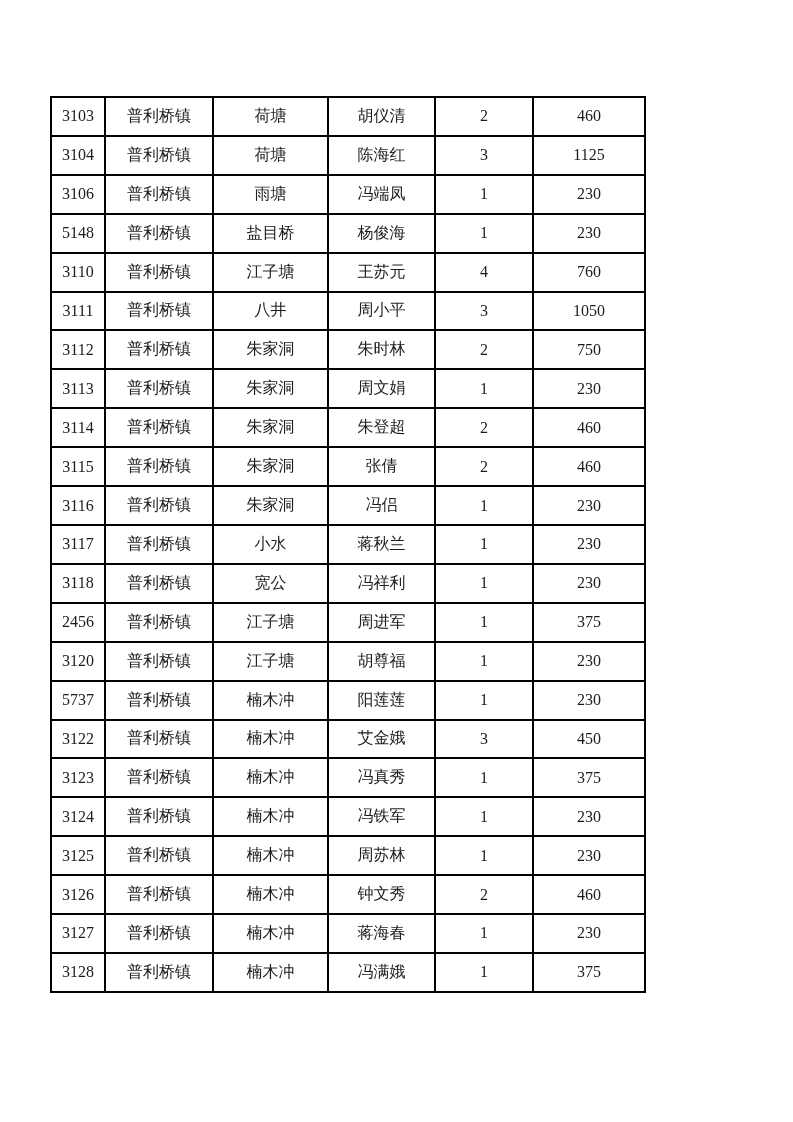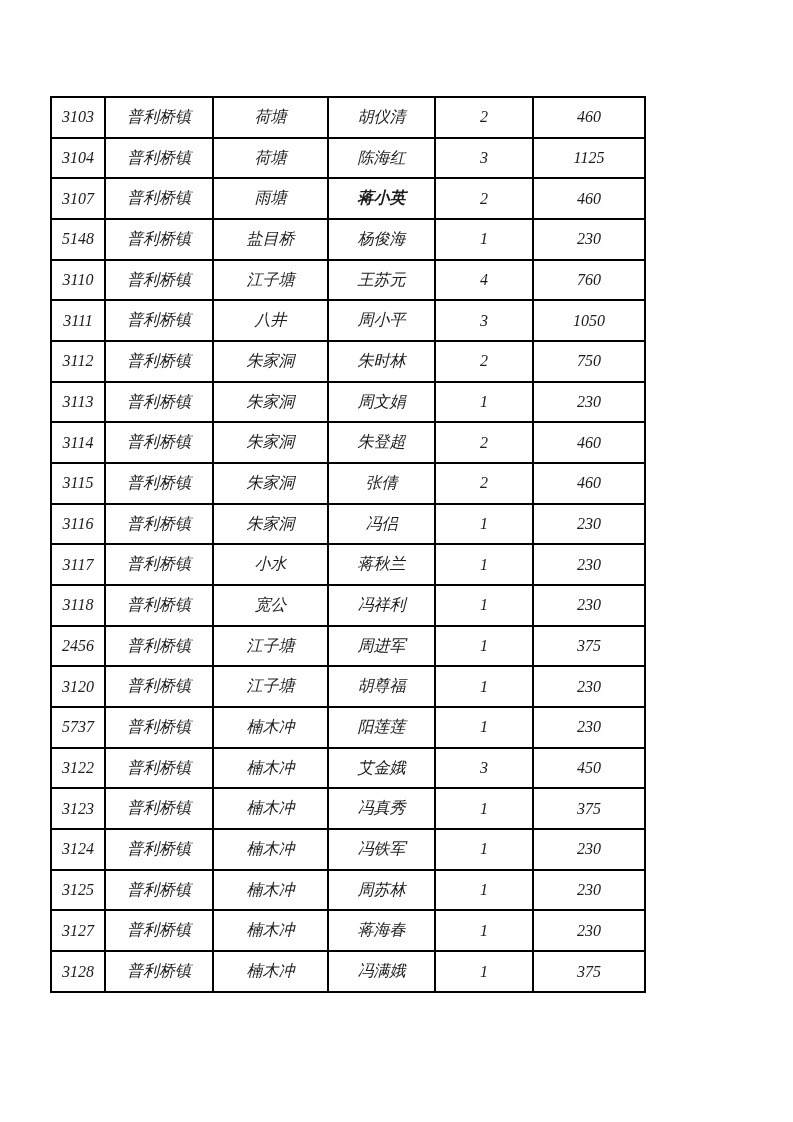--- a/index.html
+++ b/index.html
@@ -7,21 +7,20 @@
     padding: 0;
     background: #ffffff;
   }
   .page {
     position: relative;
     width: 793px;
     height: 1122px;
     background: #ffffff;
     overflow: hidden;
     font-family: "Liberation Serif", "DejaVu Serif", serif;
-    font-style: italic;
   }
   table.roster {
     position: absolute;
     left: 50px;
     top: 96px;
     width: 594px;
     height: 897px;
     border-collapse: collapse;
     table-layout: fixed;
   }
@@ -68,26 +67,26 @@
         </tr>
         <tr>
           <td>3104</td>
           <td>普利桥镇</td>
           <td>荷塘</td>
           <td>陈海红</td>
           <td class="num-sm">3</td>
           <td class="num-sm">1125</td>
         </tr>
         <tr>
-          <td>3107</td>
+          <td>3106</td>
           <td>普利桥镇</td>
           <td>雨塘</td>
-          <td class="hei">蒋小英</td>
-          <td class="num-sm">2</td>
-          <td class="num-sm">460</td>
+          <td>冯端凤</td>
+          <td class="num-sm">1</td>
+          <td class="num-sm">230</td>
         </tr>
         <tr>
           <td>5148</td>
           <td>普利桥镇</td>
           <td>盐目桥</td>
           <td>杨俊海</td>
           <td class="num-sm">1</td>
           <td class="num-lg">230</td>
         </tr>
         <tr>
@@ -210,20 +209,28 @@
           <td class="num-sm">1</td>
           <td class="num-sm">230</td>
         </tr>
         <tr>
           <td>3125</td>
           <td>普利桥镇</td>
           <td>楠木冲</td>
           <td>周苏林</td>
           <td class="num-sm">1</td>
           <td class="num-sm">230</td>
+        </tr>
+        <tr>
+          <td>3126</td>
+          <td>普利桥镇</td>
+          <td>楠木冲</td>
+          <td>钟文秀</td>
+          <td class="num-sm">2</td>
+          <td class="num-sm">460</td>
         </tr>
         <tr>
           <td>3127</td>
           <td>普利桥镇</td>
           <td>楠木冲</td>
           <td>蒋海春</td>
           <td class="num-sm">1</td>
           <td class="num-sm">230</td>
         </tr>
         <tr>

